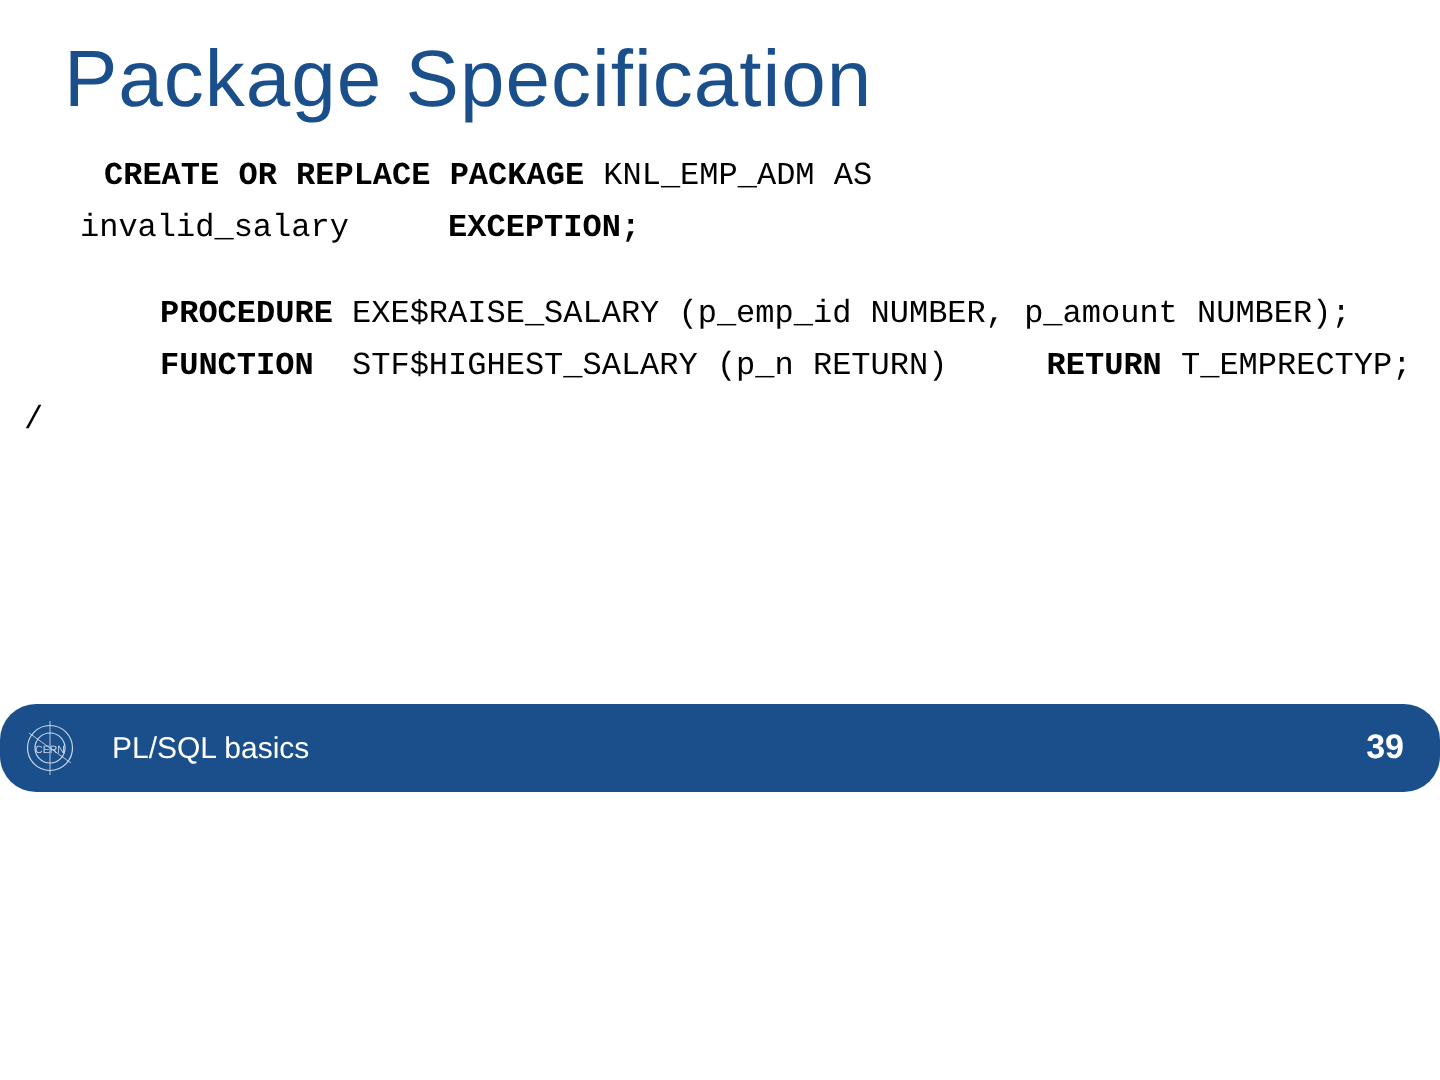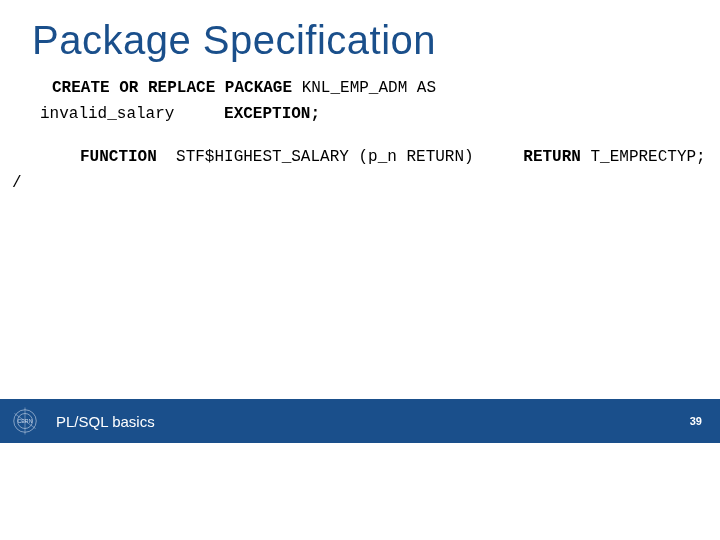--- a/index.html
+++ b/index.html
@@ -1,39 +1,40 @@
 <!DOCTYPE html>
 <html><head>
 <meta charset="utf-8">
 <style>
   * { margin: 0; padding: 0; box-sizing: border-box; }
   html, body { width: 720px; height: 540px; font-family: Arial, Helvetica, sans-serif; background: #fff; overflow: hidden; }
-  .slide { width: 720px; height: 443px; position: relative; display: flex; flex-direction: column; }
+  .slide { width: 720px; height: 396px; position: relative; display: flex; flex-direction: column; }
   .title { font-size: 40px; color: #1a4f8b; font-weight: 400; padding: 18px 0 10px 32px; letter-spacing: 0.5px; }
   .code-block { font-family: "Courier New", Courier, monospace; font-size: 16px; line-height: 1.15; padding: 2px 12px 0 12px; color: #000; flex: 1; }
   .code-block .row { white-space: pre; padding: 4px 0; }
   .code-block .indent { padding-left: 28px; }
   .code-block .gap { height: 16px; }
   .code-block b { font-weight: bold; margin-left: 40px; }
-  .footer { background: #1a4f8b; height: 44px; display: flex; align-items: center; padding: 0 18px 0 10px; color: #fff; }
+  .footer { background: #1a4f8b; height: 44px; display: flex; align-items: center; padding: 0 18px 0 10px; color: #fff; border-radius: 18px; }
   .footer .logo { width: 30px; height: 30px; display: flex; align-items: center; justify-content: center; margin-right: 16px; }
   .footer .logo svg { width: 30px; height: 30px; }
   .footer .name { font-size: 15px; flex: 1; }
-  .footer .pagenum { font-size: 11px; font-weight: bold; }
+  .footer .pagenum { font-size: 17px; font-weight: bold; }
 </style>
 </head>
 <body>
 
 <div class="slide">
   <div class="title">Package Specification</div>
 
   <div class="code-block">
     <div class="row"><b>CREATE OR REPLACE PACKAGE</b><span> KNL_EMP_ADM AS</span></div>
     <div class="row indent"><span>invalid_salary </span><b>EXCEPTION;</b></div>
     <div class="gap"></div>
+    <div class="row indent"><b>PROCEDURE</b><span> EXE$RAISE_SALARY (p_emp_id NUMBER, p_amount NUMBER);</span></div>
     <div class="row indent"><b>FUNCTION </b><span> STF$HIGHEST_SALARY (p_n RETURN) </span><b>RETURN</b><span> T_EMPRECTYP;</span></div>
     <div class="row"><span>/</span></div>
   </div>
 
   <div class="footer">
     <div class="logo" title="CERN">
       <svg viewBox="0 0 40 40">
         <circle cx="20" cy="20" r="15" fill="none" stroke="#c9d7ea" stroke-width="0.8"></circle>
         <circle cx="20" cy="20" r="10" fill="none" stroke="#c9d7ea" stroke-width="0.8"></circle>
         <line x1="20" y1="2" x2="20" y2="38" stroke="#c9d7ea" stroke-width="0.6"></line>

